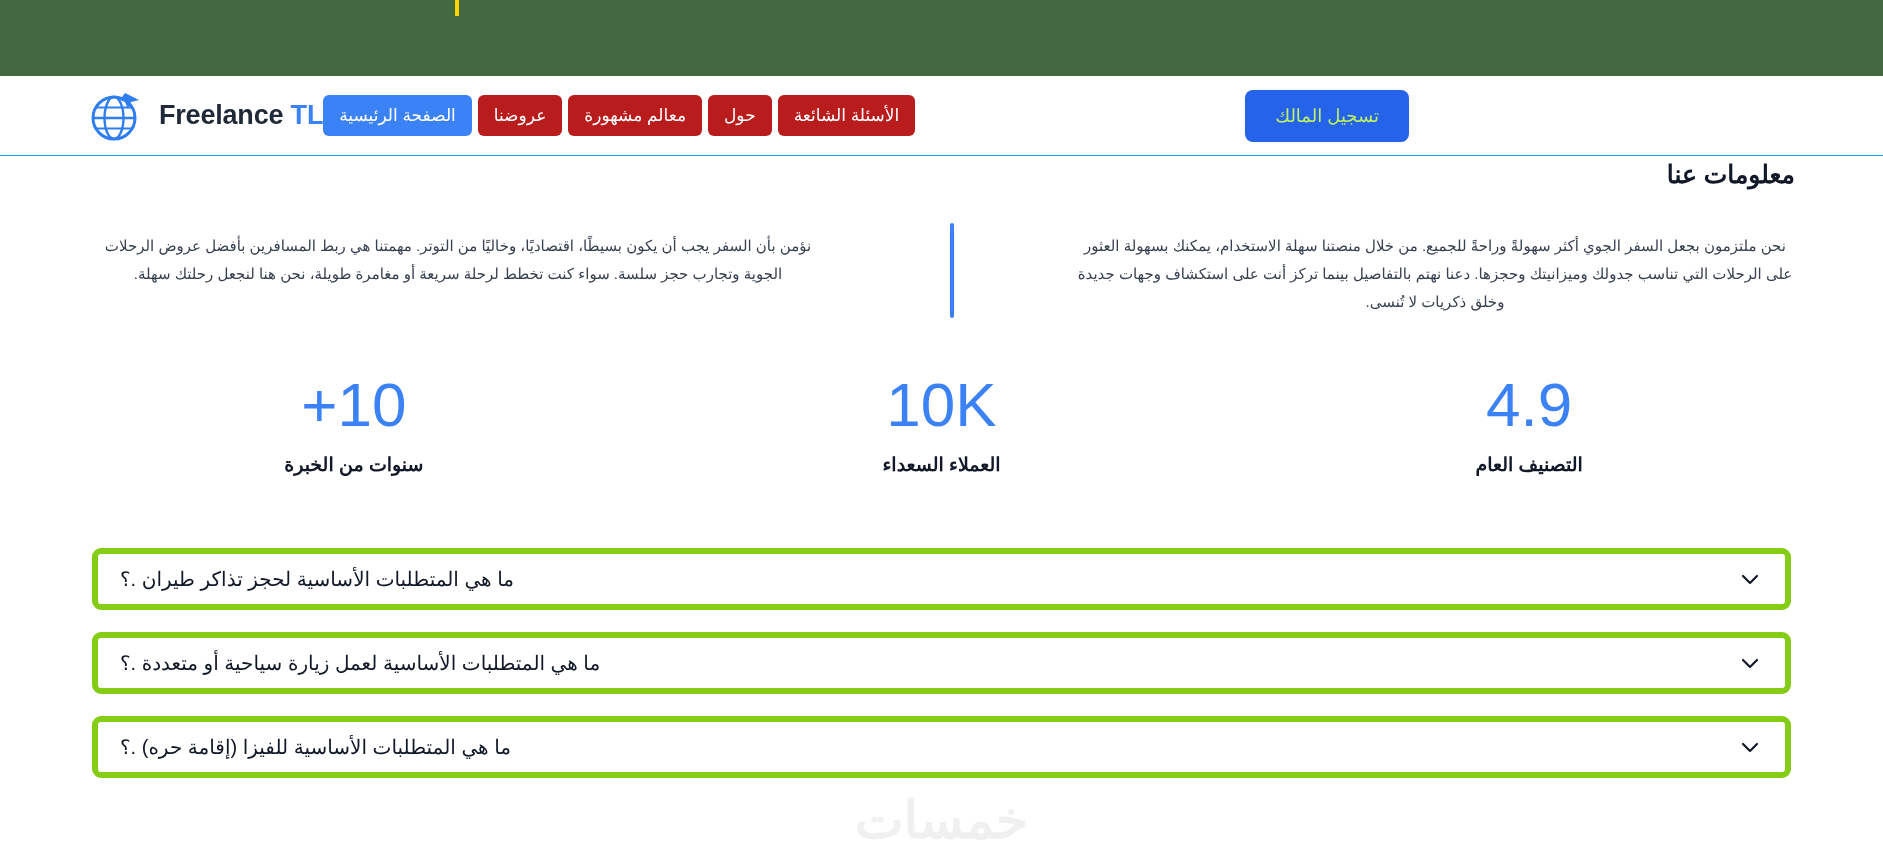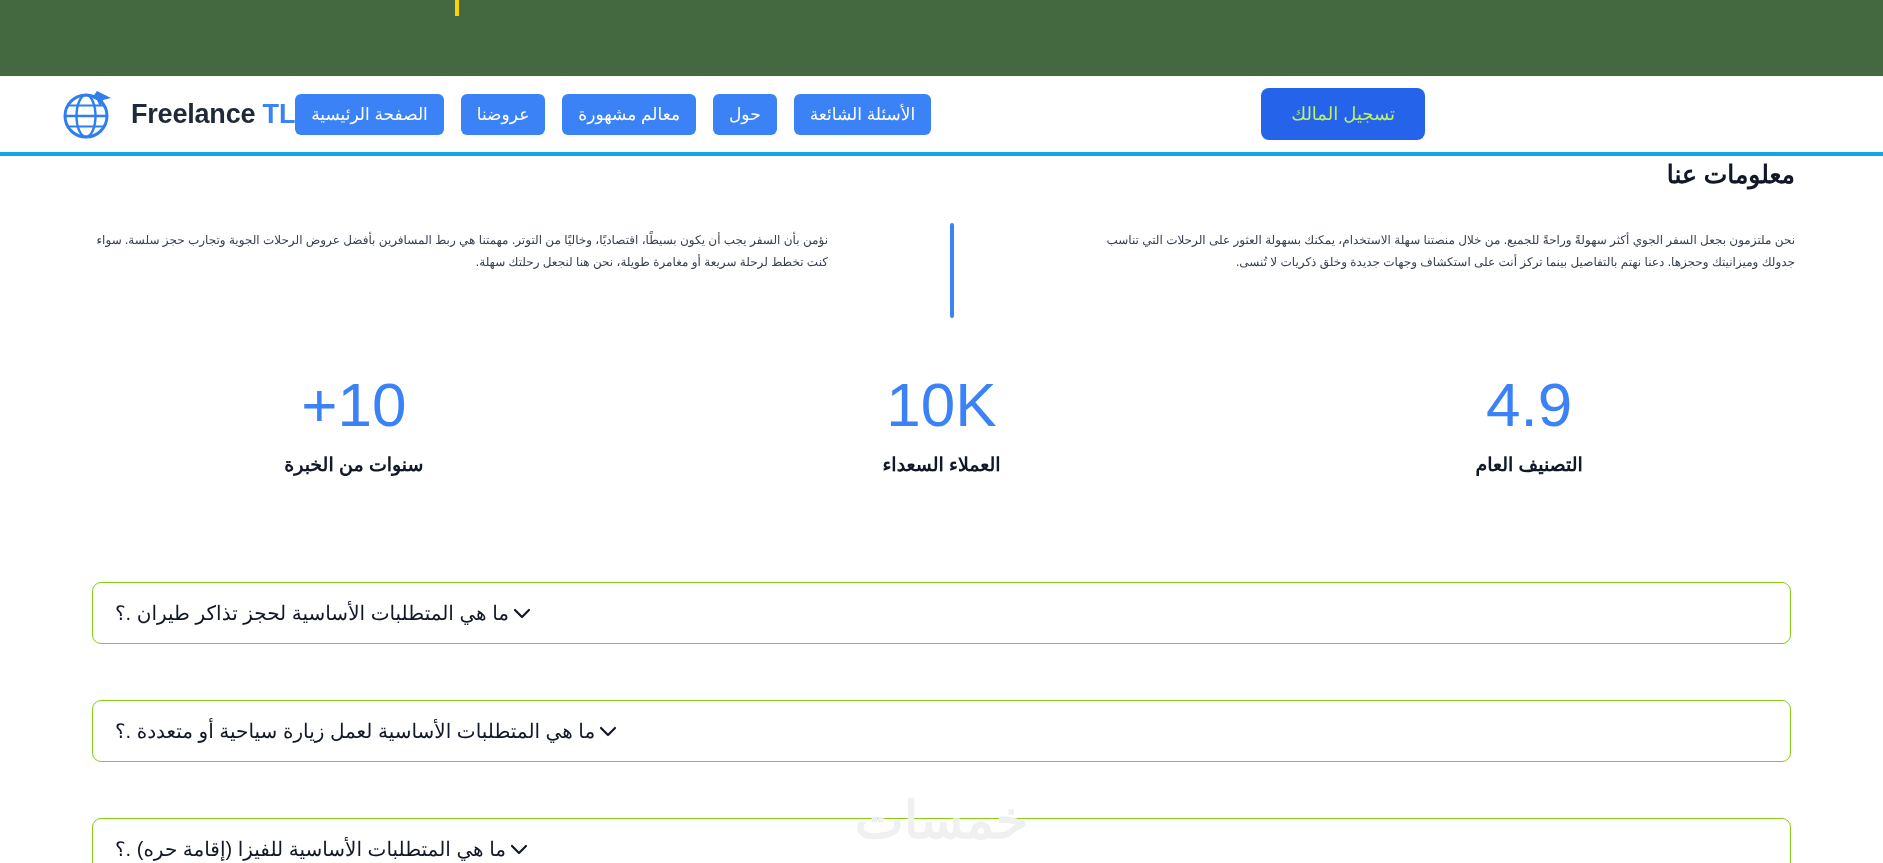--- a/index.html
+++ b/index.html
@@ -21,45 +21,45 @@
   .top-band-marker {
     position: absolute; top: 0; left: 455px;
     width: 4px; height: 16px; background: #ffd400;
   }
 
   
   .navbar {
     position: absolute; top: 76px; left: 0;
     width: 1883px; height: 80px;
     background: #ffffff;
-    border-bottom: 4px solid #0ea5e9;
+    border-bottom: 1px solid #0ea5e9;
     display: flex;
     flex-direction: row-reverse;
     align-items: center;
-    padding: 0 34px 0 59px;
+    padding: 0 34px 0 87px;
   }
   .brand {
     display: flex; flex-direction: row-reverse; align-items: center; gap: 14px;
     margin-left: 0;
   }
   .brand-text {
     font-size: 27px; font-weight: bold; color: #1f2937;
     letter-spacing: -0.2px; white-space: nowrap;
     direction: ltr;
   }
   .brand-text .tl { color: #3b82f6; }
   .globe-icon { width: 58px; height: 58px; display:block; }
 
   .nav-links {
     display: flex; flex-direction: row-reverse; align-items: flex-end;
-    gap: 17px;
+    gap: 6px;
     margin-right: 330px;
   }
   .nav-link {
-    background: #3b82f6; color: #fff;
+    background: #b91c1c; color: #fff;
     font-size: 17px; line-height: 1;
     padding: 12px 16px;
     border-radius: 6px;
     white-space: nowrap;
     cursor: pointer;
     border: none;
   }
   .nav-link.home { background:#3b82f6; }
   .owner-btn {
     margin-right: auto;
@@ -81,22 +81,22 @@
   .about-title {
     font-size: 25px; font-weight: bold; color: #111827;
     margin: 0 0 28px 0;
   }
   .about-cols {
     display: flex; flex-direction: row; justify-content: space-between;
     align-items: flex-start; gap: 40px;
   }
   .about-col {
     width: 740px;
-    font-size: 12px; line-height: 1.85; color: #374151;
-    text-align: right;
+    font-size: 15px; line-height: 1.85; color: #374151;
+    text-align: center;
   }
   .about-col.left { width: 720px; }
   .about-divider {
     width: 4px; height: 95px; background: #3b82f6; border-radius: 2px;
     margin-top: 6px;
   }
 
   
   .stats {
     position: absolute; top: 372px; left: 0; width: 1883px;
@@ -113,29 +113,28 @@
     font-size: 19px; color: #111827; margin-top: 16px; font-weight: bold;
   }
 
   
   .faq {
     position: absolute; top: 548px; left: 0; width: 1883px;
     padding: 0 92px;
     display: flex; flex-direction: column; gap: 22px;
   }
   .faq-item {
-    border: 1px solid #84cc16;
+    border: 6px solid #84cc16;
     border-radius: 9px;
     height: 62px;
     display: flex; flex-direction: row-reverse;
-    align-items: center; 
+    align-items: center; justify-content: space-between;
     padding: 0 22px;
     background: #fff;
     cursor: pointer;
-    margin-top: 34px;
   }
   .faq-q {
     font-size: 20px; color: #111827; text-align: right;
   }
   .chev { width: 26px; height: 26px; display:block; }
 
   
   .watermark {
     position: absolute; top: 790px; left: 0; width: 1883px;
     text-align: center;

